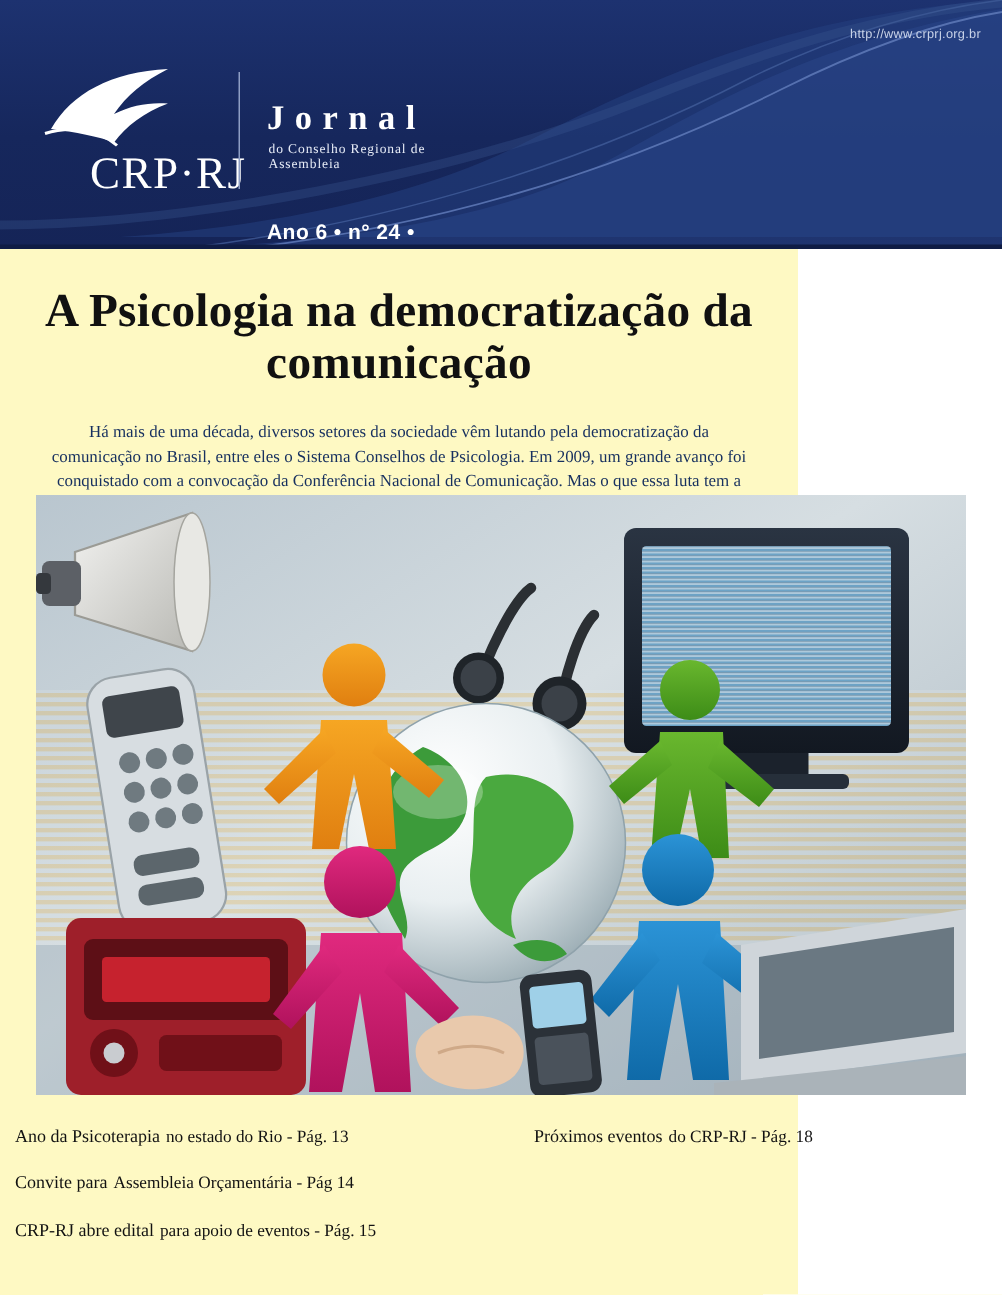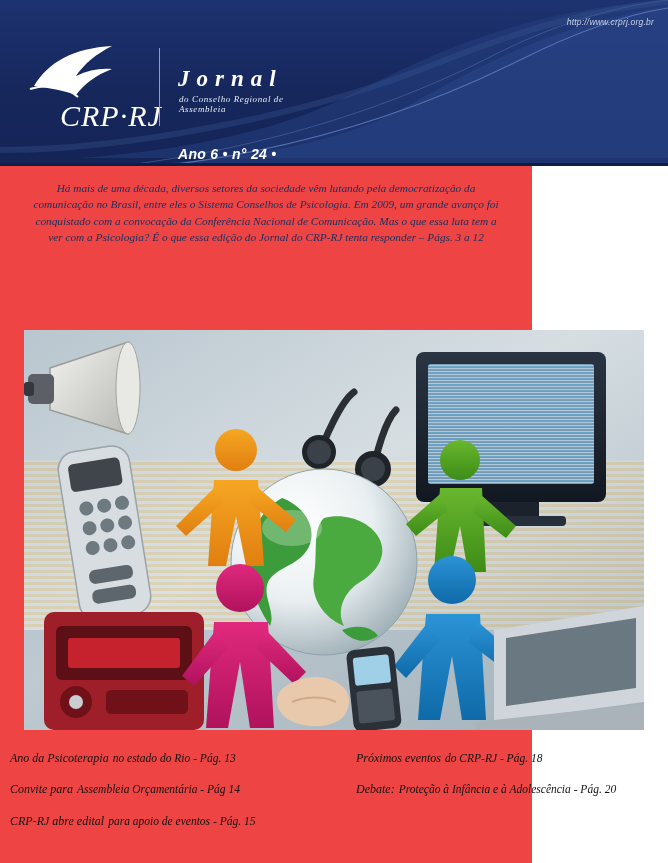--- a/index.html
+++ b/index.html
@@ -7,22 +7,21 @@
     margin: 0; padding: 0;
     width: 668px; height: 863px;
     background: #ffffff;
     font-family: "Liberation Serif", serif;
     overflow: hidden;
   }
   .page {
     position: relative;
     width: 532px;
     height: 863px;
-    background: #ef4444;
-    font-style: italic;
+    background: #fef9c3;
   }
 
   
   .masthead {
     position: relative;
     width: 668px;
     height: 166px;
     background: #1b2f6b;
     background: linear-gradient(180deg, #1d3270 0%, #16275c 55%, #152457 100%);
     overflow: hidden;
@@ -201,20 +200,21 @@
       </svg>
       <div class="crp-text">CRP·RJ</div>
       <div class="logo-divider"></div>
       <div class="jornal-word">Jornal</div>
       <div class="jornal-sub">do Conselho Regional de Assembleia</div>
       <div class="jornal-issue">Ano 6 • n° 24 • Setembro/Outubro 2009</div>
     </div>
     <div class="masthead-bottom-rule"></div>
   </div>
 
+  <h1 class="headline">A Psicologia na democratização da comunicação</h1>
 
   <p class="deck">Há mais de uma década, diversos setores da sociedade vêm lutando pela democratização da comunicação no Brasil, entre eles o Sistema Conselhos de Psicologia. Em 2009, um grande avanço foi conquistado com a convocação da Conferência Nacional de Comunicação. Mas o que essa luta tem a ver com a Psicologia? É o que essa edição do Jornal do CRP-RJ tenta responder – Págs. 3 a 12</p>
 
   <div class="hero-wrap">
     <svg class="hero" viewBox="0 0 620 400" preserveAspectRatio="none">
       <defs>
         <linearGradient id="bgGrad" x1="0" y1="0" x2="1" y2="1">
           <stop offset="0%" stop-color="#b9c6cf"></stop>
           <stop offset="45%" stop-color="#d6dee2"></stop>
           <stop offset="100%" stop-color="#aab8c2"></stop>
@@ -381,20 +381,16 @@
       <div class="teaser-row">
         <span class="teaser-lead">CRP-RJ abre edital</span>
         <span class="teaser-rest">para apoio de eventos - Pág. 15</span>
       </div>
     </div>
     <div class="teaser-col right">
       <div class="teaser-row">
         <span class="teaser-lead">Próximos eventos</span>
         <span class="teaser-rest">do CRP-RJ - Pág. 18</span>
       </div>
-      <div class="teaser-row">
-        <span class="teaser-lead">Debate:</span>
-        <span class="teaser-rest">Proteção à Infância e à Adolescência - Pág. 20</span>
-      </div>
     </div>
   </div>
 
 </div>
 
 </body></html>

